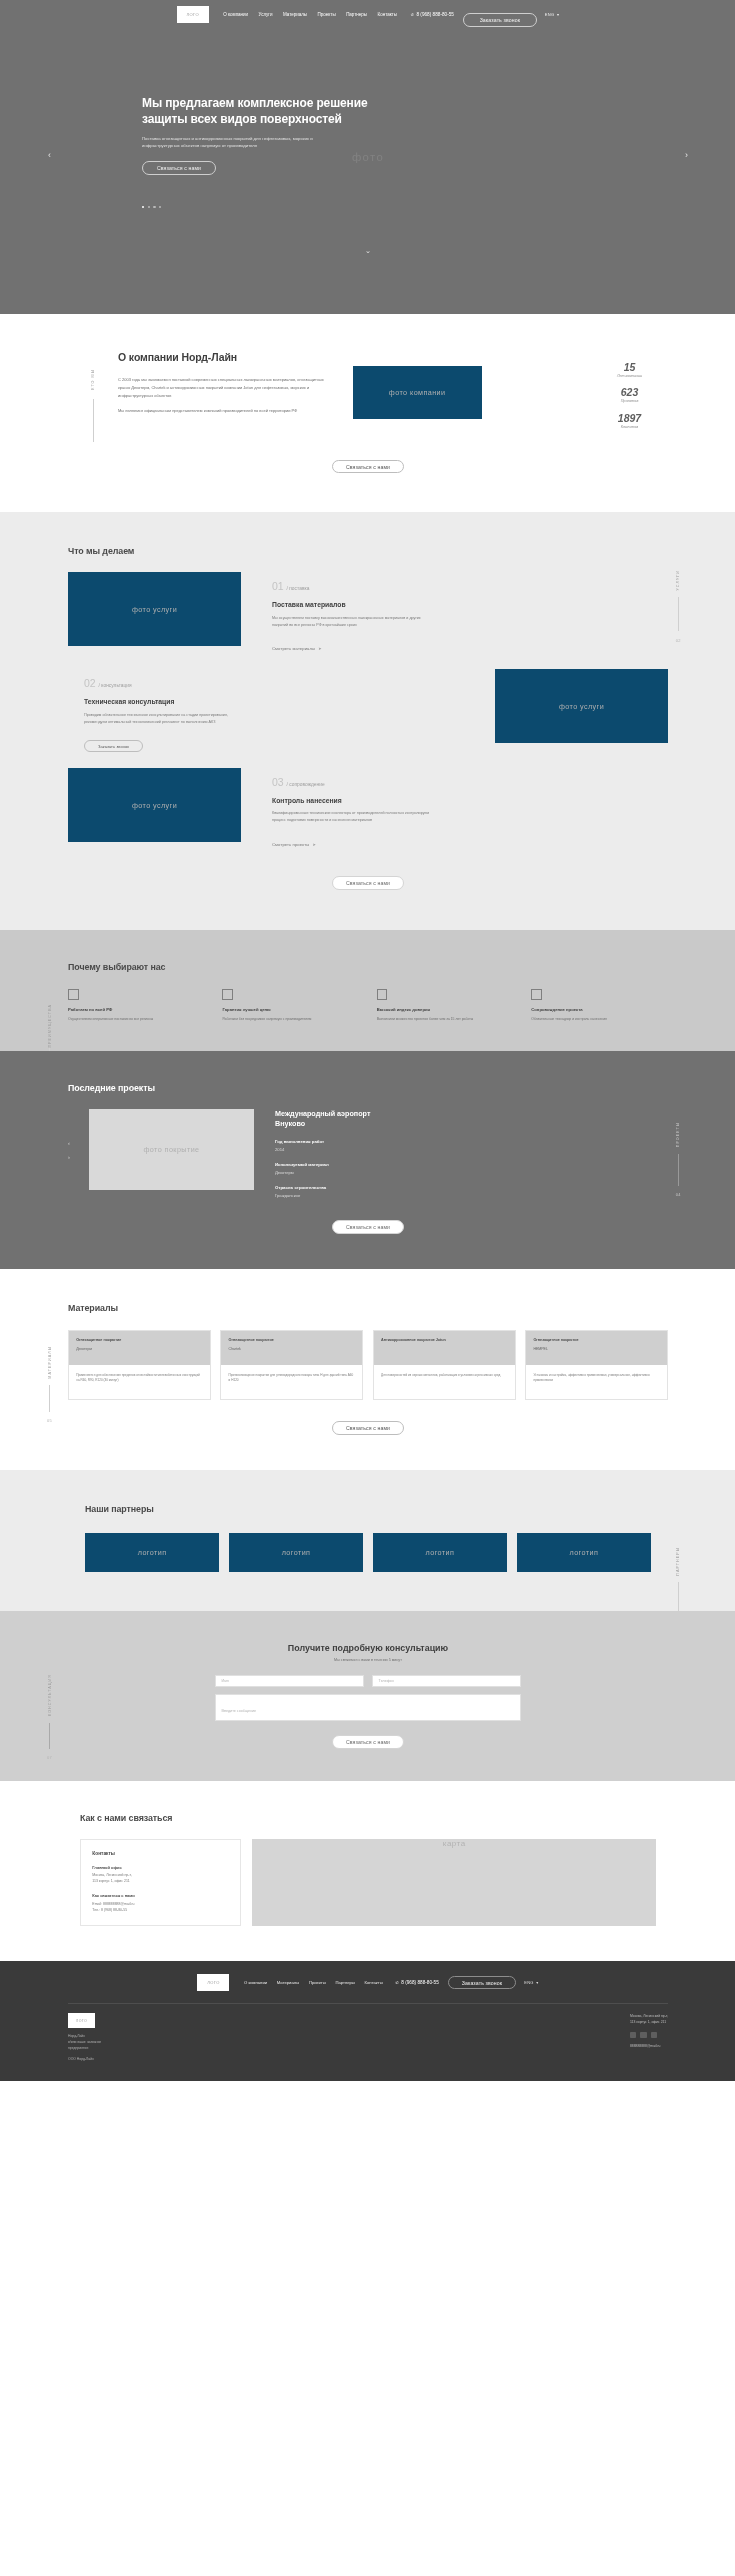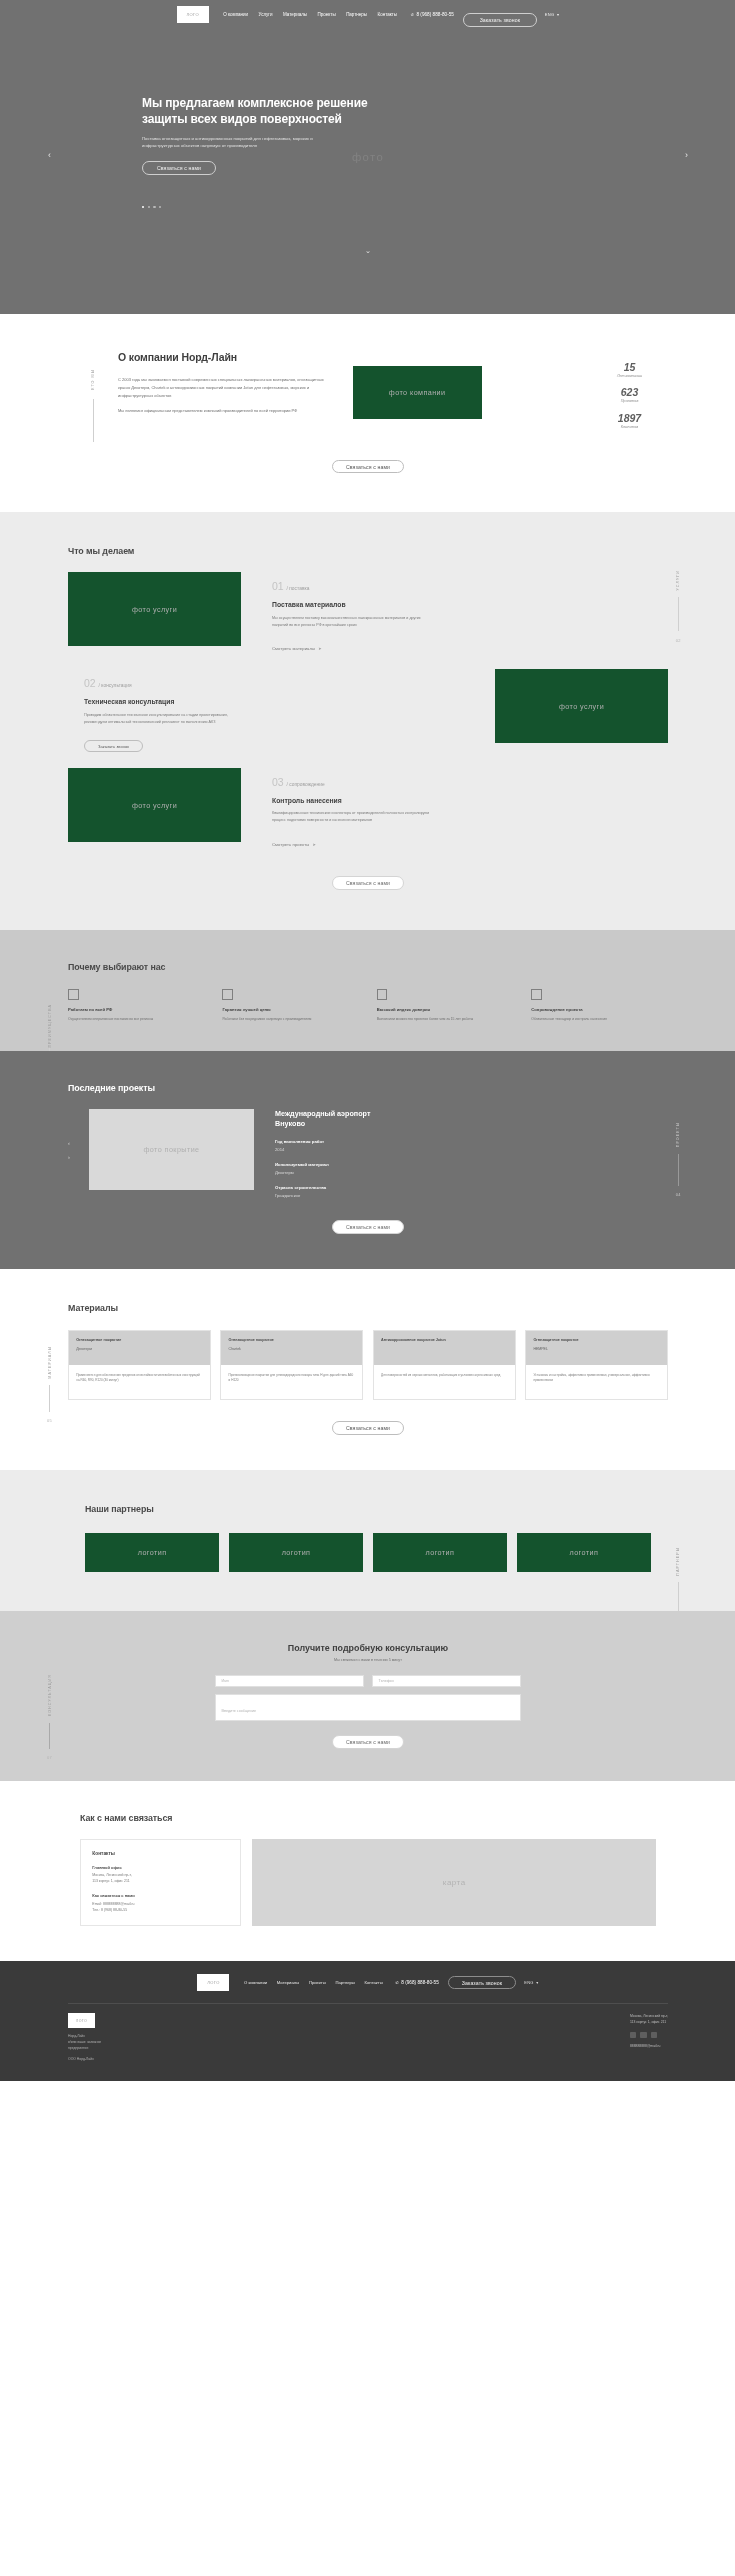--- a/index.html
+++ b/index.html
@@ -5,21 +5,21 @@
   *{box-sizing:border-box;margin:0;padding:0;}
   html,body{width:736px;}
   body{
     font-family:"Liberation Sans","DejaVu Sans",sans-serif;
     background:#fff;color:#3a3a3a;
     -webkit-font-smoothing:antialiased;
   }
   .page{width:736px;position:relative;overflow:hidden;}
 
   
-  .ph{background:#14532d;display:flex;align-items:center;justify-content:center;
+  .ph{background:#0c4a6e;display:flex;align-items:center;justify-content:center;
       color:#b0b0b0;font-size:7.2px;letter-spacing:.06em;font-weight:400;}
   .btn-outline{
     display:inline-flex;align-items:center;justify-content:center;
     border:0.8px solid #bdbdbd;border-radius:11.3px;background:transparent;
     color:#555;font-size:5.2px;letter-spacing:.02em;padding:4.8px 13px;
     min-width:63px;height:13.7px;white-space:nowrap;
   }
   .btn-outline.on-dark{border-color:#cfcfcf;color:#f2f2f2;}
   .btn-outline.white-bg{background:#fff;border-color:#d4d4d4;color:#6a6a6a;}
   .vlabel{
@@ -158,21 +158,21 @@
 
   
   .cont{background:#fff;padding:32px 12px 35px;}
   .cont .sec-title{padding-left:68px;}
   .cont-body{display:flex;padding:0 68px;margin-top:16px;}
   .cont-card{width:161px;background:#fff;border:0.8px solid #e6e6e6;padding:11.3px 11.3px;min-height:87px;}
   .cont-card h4{font-size:4.8px;font-weight:700;color:#3f3f3f;}
   .cont-blk{margin-top:8.9px;}
   .cont-blk .k{font-size:4px;font-weight:700;color:#4a4a4a;}
   .cont-blk .v{font-size:3.5px;color:#7b7b7b;line-height:1.75;margin-top:2.4px;}
-  .map{flex:1;margin-left:11.3px;height:87px;background:#d5d5d5;display:flex;align-items:center;justify-content:center;color:#b3b3b3;font-size:8px;letter-spacing:.06em;}
+  .map{flex:1;margin-left:11.3px;height:87px;background:#d5d5d5;display:flex;align-items:flex-start;justify-content:center;color:#b3b3b3;font-size:8px;letter-spacing:.06em;}
 
   
   .footer{background:#3a3a3a;padding:13px 0 17.7px;}
   .f-nav{display:flex;align-items:center;justify-content:center;height:17.7px;}
   .f-nav .logo{background:#fff;}
   .f-nav a{color:#e8e8e8;font-size:4.2px;text-decoration:none;margin-right:9.7px;}
   .f-nav .phone{color:#fff;}
   .f-nav .btn-outline{border-color:#8d8d8d;color:#eee;min-width:56px;}
   .f-nav .lang{color:#ddd;}
   .f-divider{height:0.8px;background:#4e4e4e;margin:11.3px 68px 0;}

